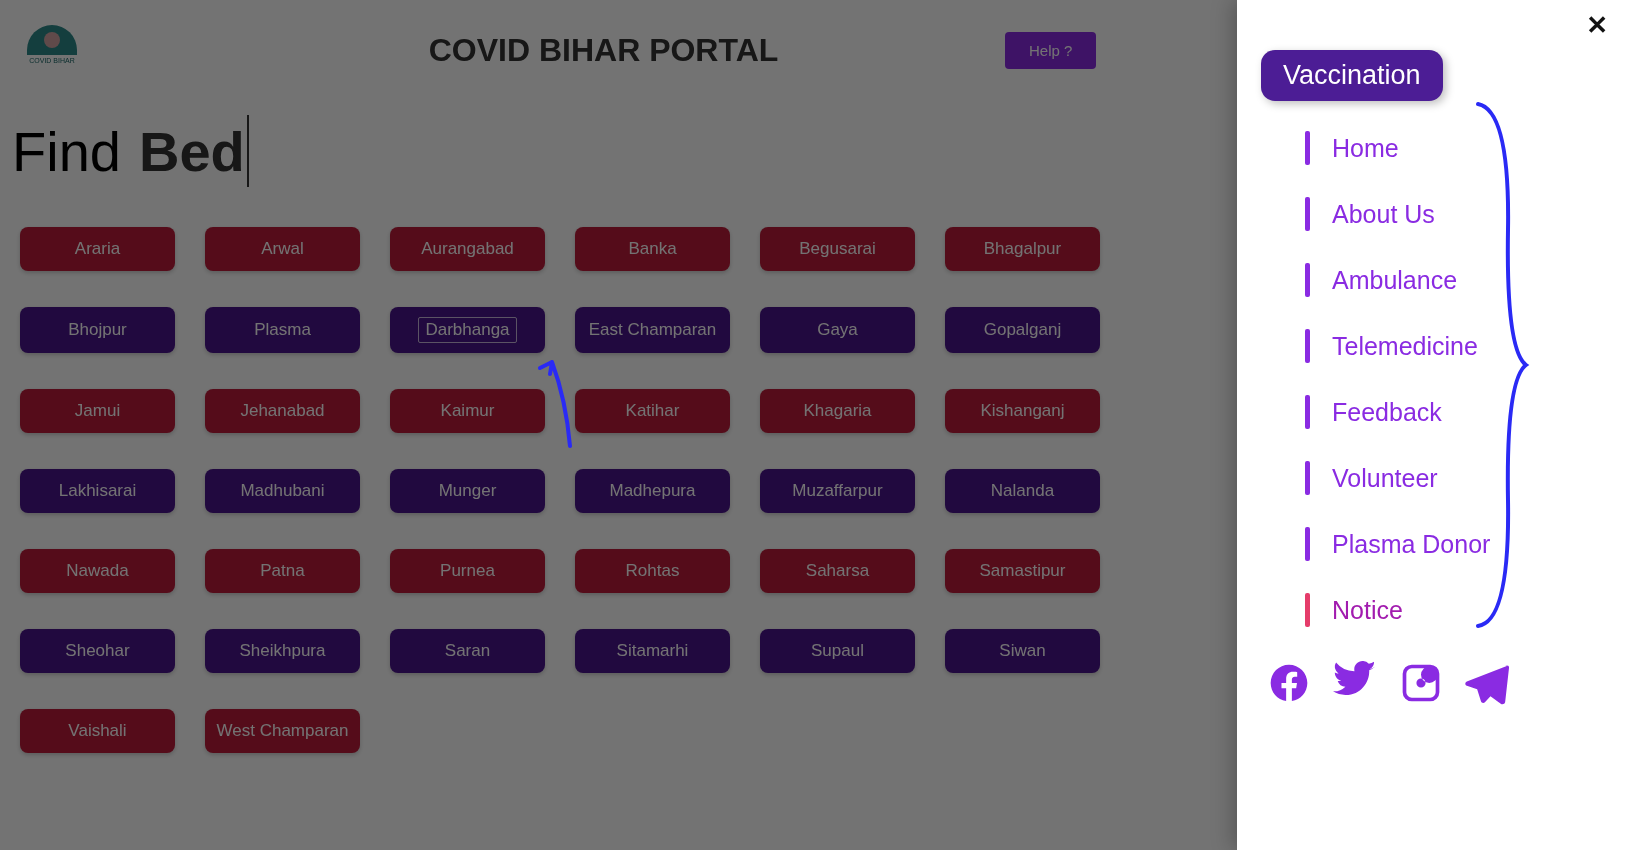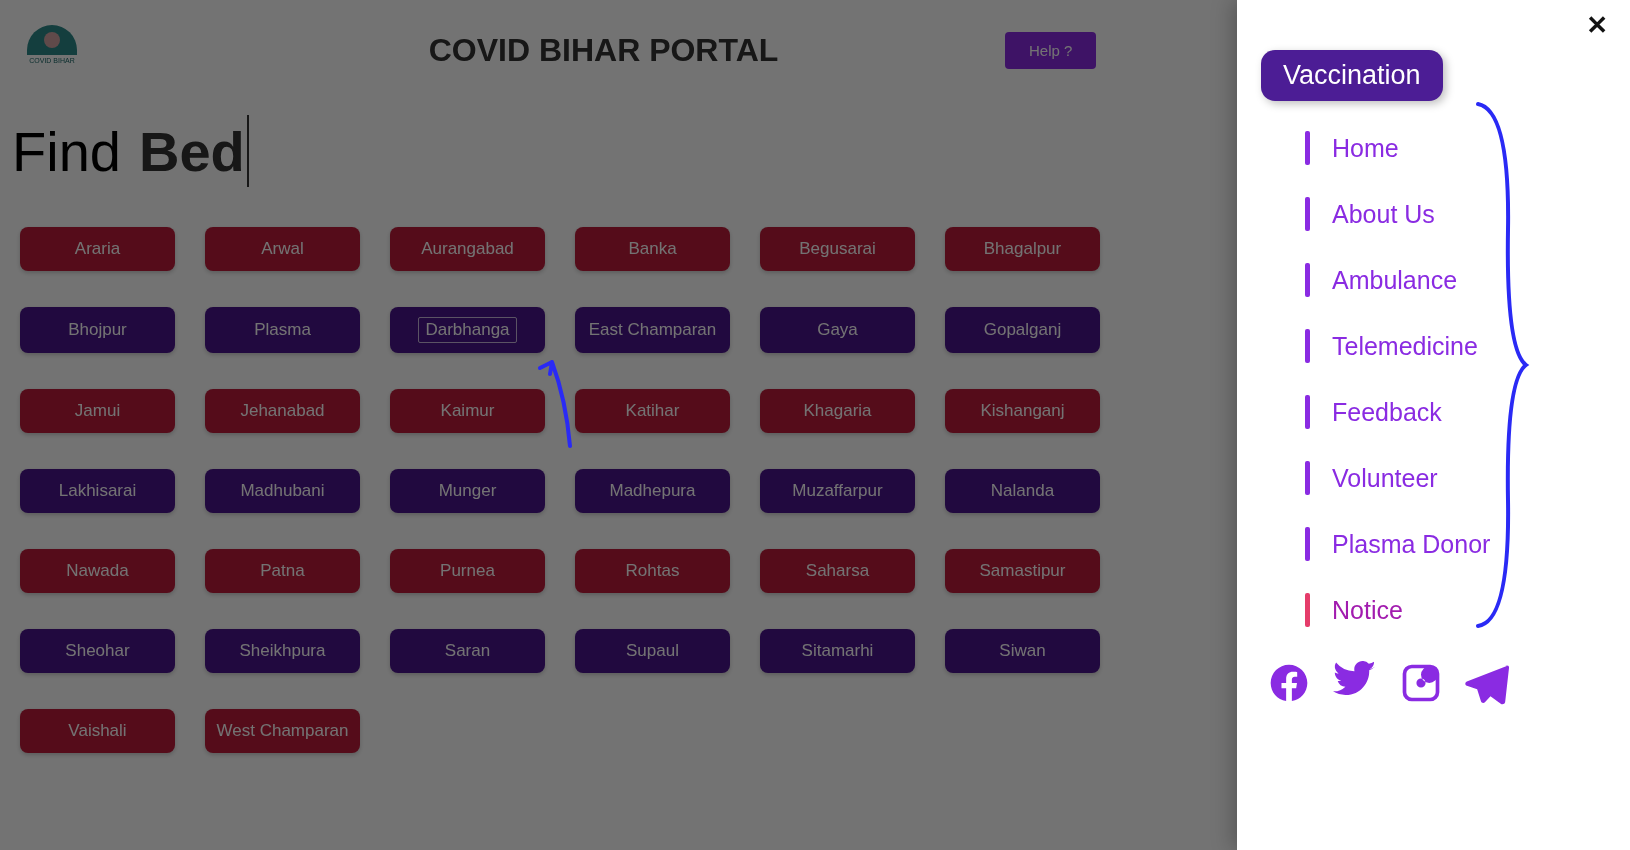--- a/index.html
+++ b/index.html
@@ -318,22 +318,22 @@
       <button class="district-btn district-purple">Nalanda</button>
       <button class="district-btn district-red">Nawada</button>
       <button class="district-btn district-red">Patna</button>
       <button class="district-btn district-red">Purnea</button>
       <button class="district-btn district-red">Rohtas</button>
       <button class="district-btn district-red">Saharsa</button>
       <button class="district-btn district-red">Samastipur</button>
       <button class="district-btn district-purple">Sheohar</button>
       <button class="district-btn district-purple">Sheikhpura</button>
       <button class="district-btn district-purple">Saran</button>
+      <button class="district-btn district-purple">Sitamarhi</button>
       <button class="district-btn district-purple">Supaul</button>
-      <button class="district-btn district-purple">Sitamarhi</button>
       <button class="district-btn district-purple">Siwan</button>
       <button class="district-btn district-red">Vaishali</button>
       <button class="district-btn district-red">West Champaran</button>
     </div>
 </div>
 
 <div class="scrim"></div>
 
 <div class="annotation-arrow">
   <svg viewBox="0 0 60 90">

